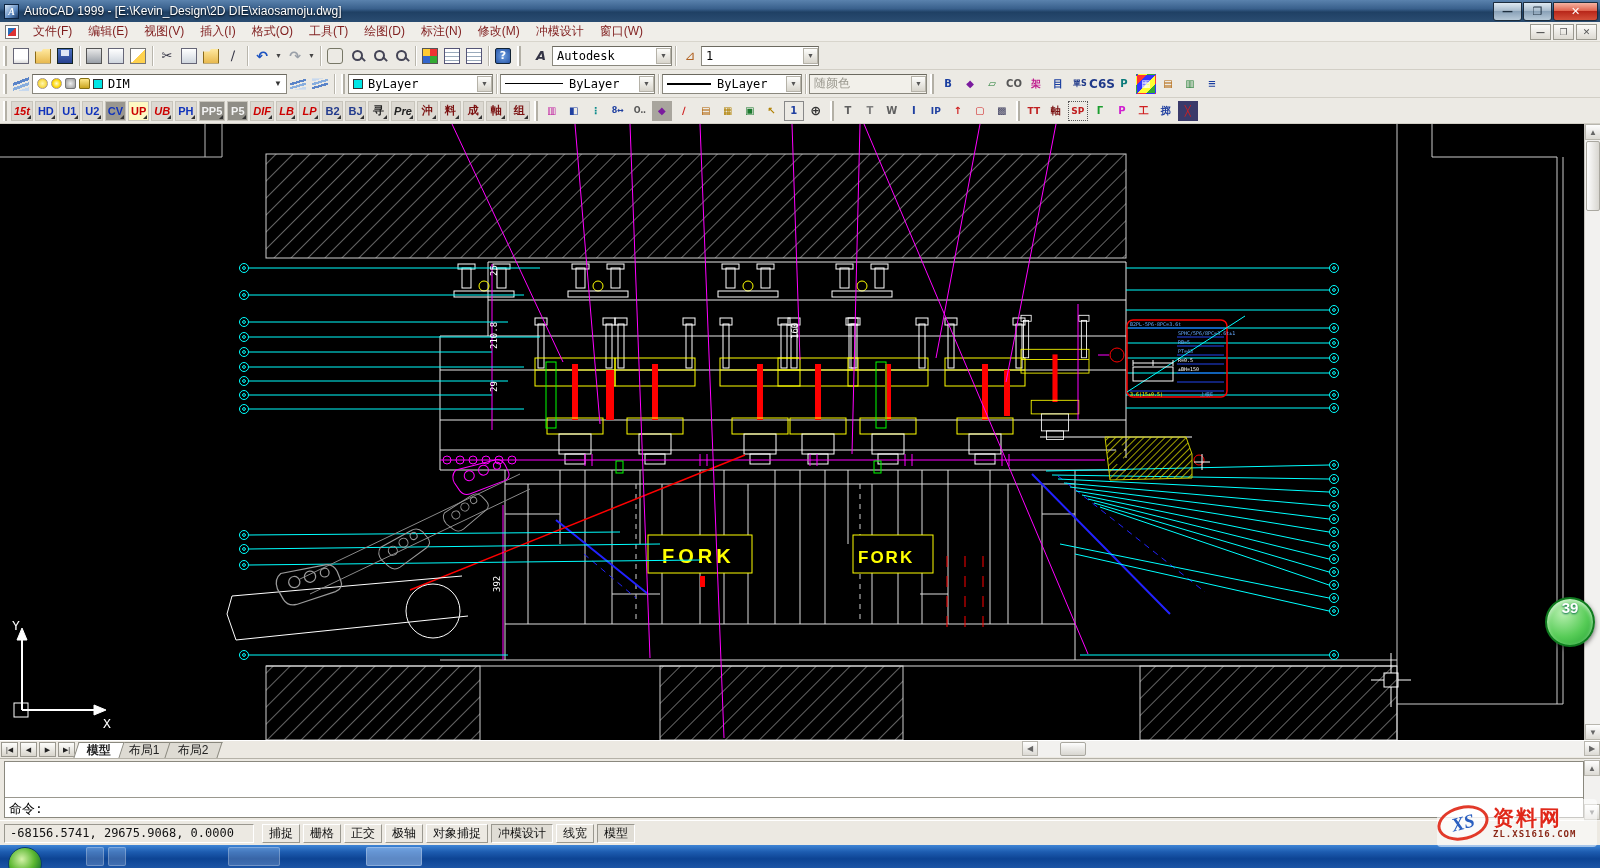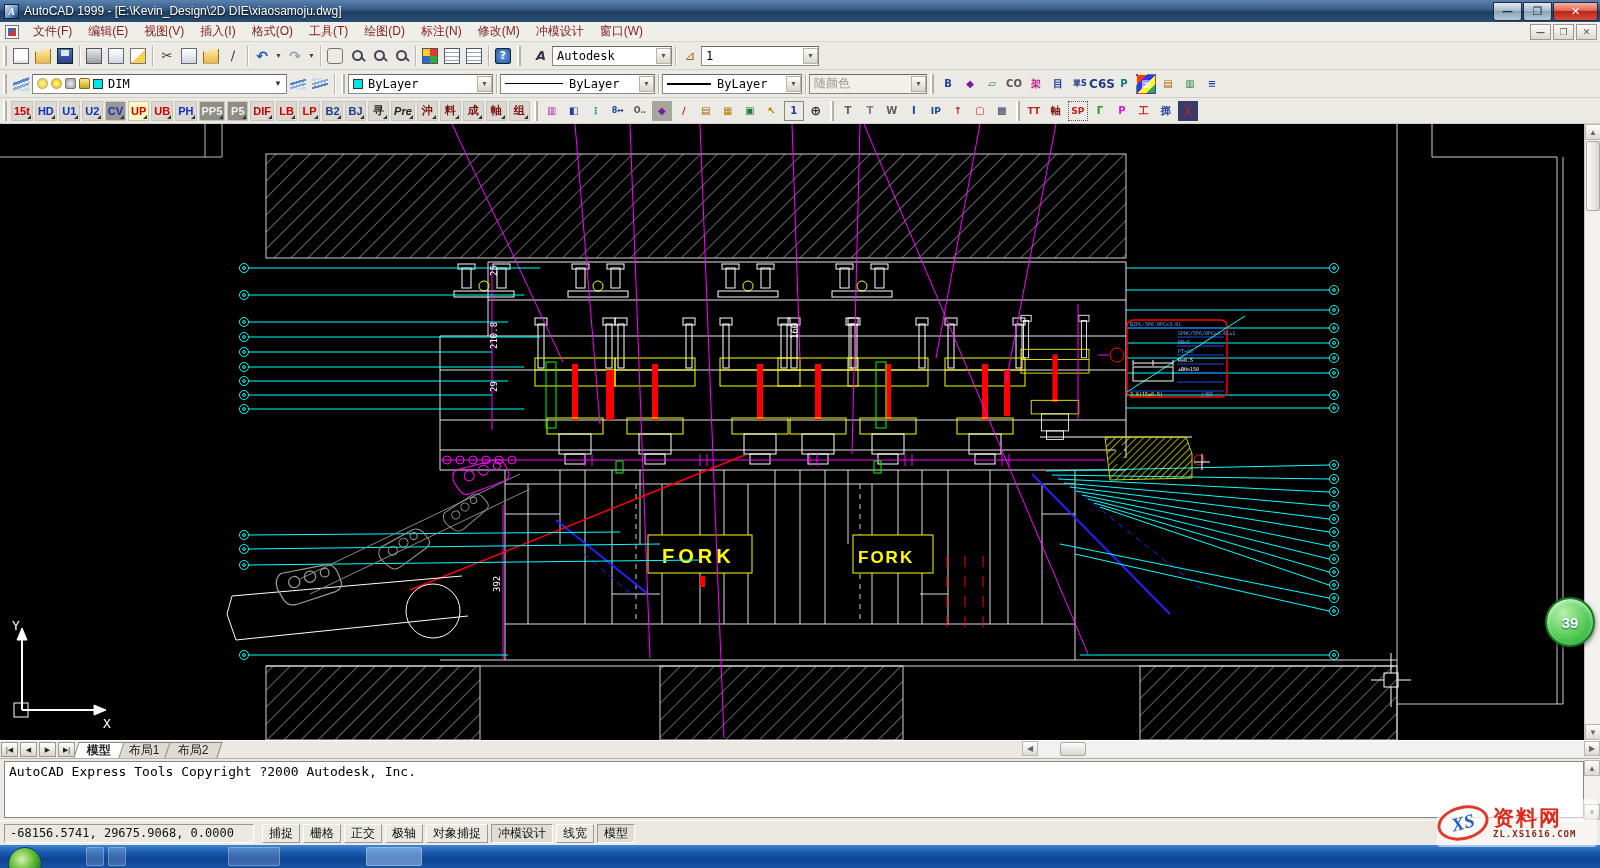--- a/index.html
+++ b/index.html
@@ -71,38 +71,38 @@
   .sun  { background:radial-gradient(#fffbd0,#ffd800 60%,#e0a800); border:1px solid #a98; }
   .gear { background:radial-gradient(#eee,#999); border:1px solid #777; border-radius:2px; }
   .lock { background:linear-gradient(#ffe98a,#caa520); border:1px solid #867012; border-radius:2px 2px 1px 1px; }
   .stack { width:16px; height:14px; background:
     linear-gradient(160deg,transparent 30%,#5a84c8 30% 45%,transparent 45% 55%,#88aede 55% 70%,transparent 70% 80%,#c6d8ee 80%); }
 
   
   .t3b { min-width:21px; height:20px; padding:0 2px; margin:0 1px; background:#dcd9d2; border:1px solid #c8c5bc;
     display:flex; align-items:center; justify-content:center; font:bold 11px "Liberation Sans",sans-serif; position:relative; }
   .t3b::after { content:""; position:absolute; right:1px; bottom:1px; border-left:4px solid transparent; border-bottom:4px solid #333; }
-  .c-red{color:#c00;} .c-blue{color:#1133bb;} .c-navy{color:#223a8c;} .c-gray{color:#f2f2f2; background:#8f8d86;}
+  .c-red{color:#c00;font-style:italic;} .c-blue{color:#1133bb;} .c-navy{color:#223a8c;} .c-gray{color:#f2f2f2; background:#8f8d86;}
   .c-dkbg{background:#9a978f; color:#1133bb;} .c-dkbgr{background:#fef9c3; color:#c00;} .c-blk{color:#222;}
   .c-mar{color:#7a1010;} .c-ital{font-style:italic; color:#222;}
   .tile { width:20px; height:20px; margin:0 1px; display:flex; align-items:center; justify-content:center;
     font:bold 10px "DejaVu Sans",sans-serif; border:1px solid transparent; }
 
   
   .viewport { position:relative; height:616px; background:#000; overflow:hidden; }
   .vp-svg { position:absolute; left:0; top:0; }
   .vscroll { position:absolute; right:0; top:0; width:16px; height:616px; background:#f2f1ef; border-left:1px solid #c8c6c0; }
   .sbtn { width:16px; height:16px; background:linear-gradient(#fefefe,#dcdad4); border:1px solid #b8b6ae;
     color:#666; font-size:8px; display:flex; align-items:center; justify-content:center; }
   .sbtn.bottom { position:absolute; bottom:0; }
   .vthumb { position:absolute; top:17px; left:1px; width:14px; height:70px; background:linear-gradient(90deg,#fdfdfd,#d8d6d0); border:1px solid #aaa8a0; border-radius:2px; }
   .badge { position:absolute; left:1545px; top:597px; width:50px; height:50px; border-radius:50%;
     background:radial-gradient(circle at 35% 30%,#b8f0b0,#57cc57 55%,#1f9e2f 100%);
     border:2px solid #0f7a1f; box-shadow:0 2px 5px rgba(0,0,0,.6), inset 0 2px 4px rgba(255,255,255,.7);
-    display:flex; align-items:center; justify-content:center; color:#fff; font:bold 15px "Liberation Sans",sans-serif;
+    display:flex; justify-content:center; color:#fff; font:bold 15px "Liberation Sans",sans-serif;
     text-shadow:0 1px 2px #064; z-index:30; }
 
   
   .tabbar { height:18px; background:#ece9e2; display:flex; align-items:flex-end; border-top:1px solid #fff; position:relative; }
   .tnav { width:17px; height:15px; margin:0 1px 1px 1px; background:linear-gradient(#fdfdfb,#d8d5cc); border:1px solid #9a988f;
     font-size:7px; color:#222; display:flex; align-items:center; justify-content:center; }
   .tab { height:16px; padding:0 10px; display:flex; align-items:center; font-size:12px; color:#222;
     border:1px solid #8a887e; border-bottom:none; background:#dedbd3; margin-right:-4px;
     transform:skewX(-18deg); }
   .tab > span { transform:skewX(18deg); }
@@ -661,22 +661,22 @@
       <div class="sbtn" style="height:15px;">◀</div>
       <div class="hthumb"></div>
       <div class="hspacer"></div>
       <div class="sbtn" style="height:15px;">▶</div>
     </div>
   </div>
 
   <div class="cmd">
     <div class="cmd-inner">
       <div class="cmd-hist">
-        <div>AutoCAD Express Tools Copyright ?2000 Autodesk, Inc.</div>
-      </div>
+      </div>
+      <div class="cmd-prompt">命令:</div>
     </div>
     <div class="cscroll">
       <div class="sbtn cu">▲</div>
       <div class="sbtn cd">▼</div>
     </div>
   </div>
 
   <div class="statusbar">
     <div class="coords">-68156.5741, 29675.9068, 0.0000</div>
     <div class="sbuttons">

